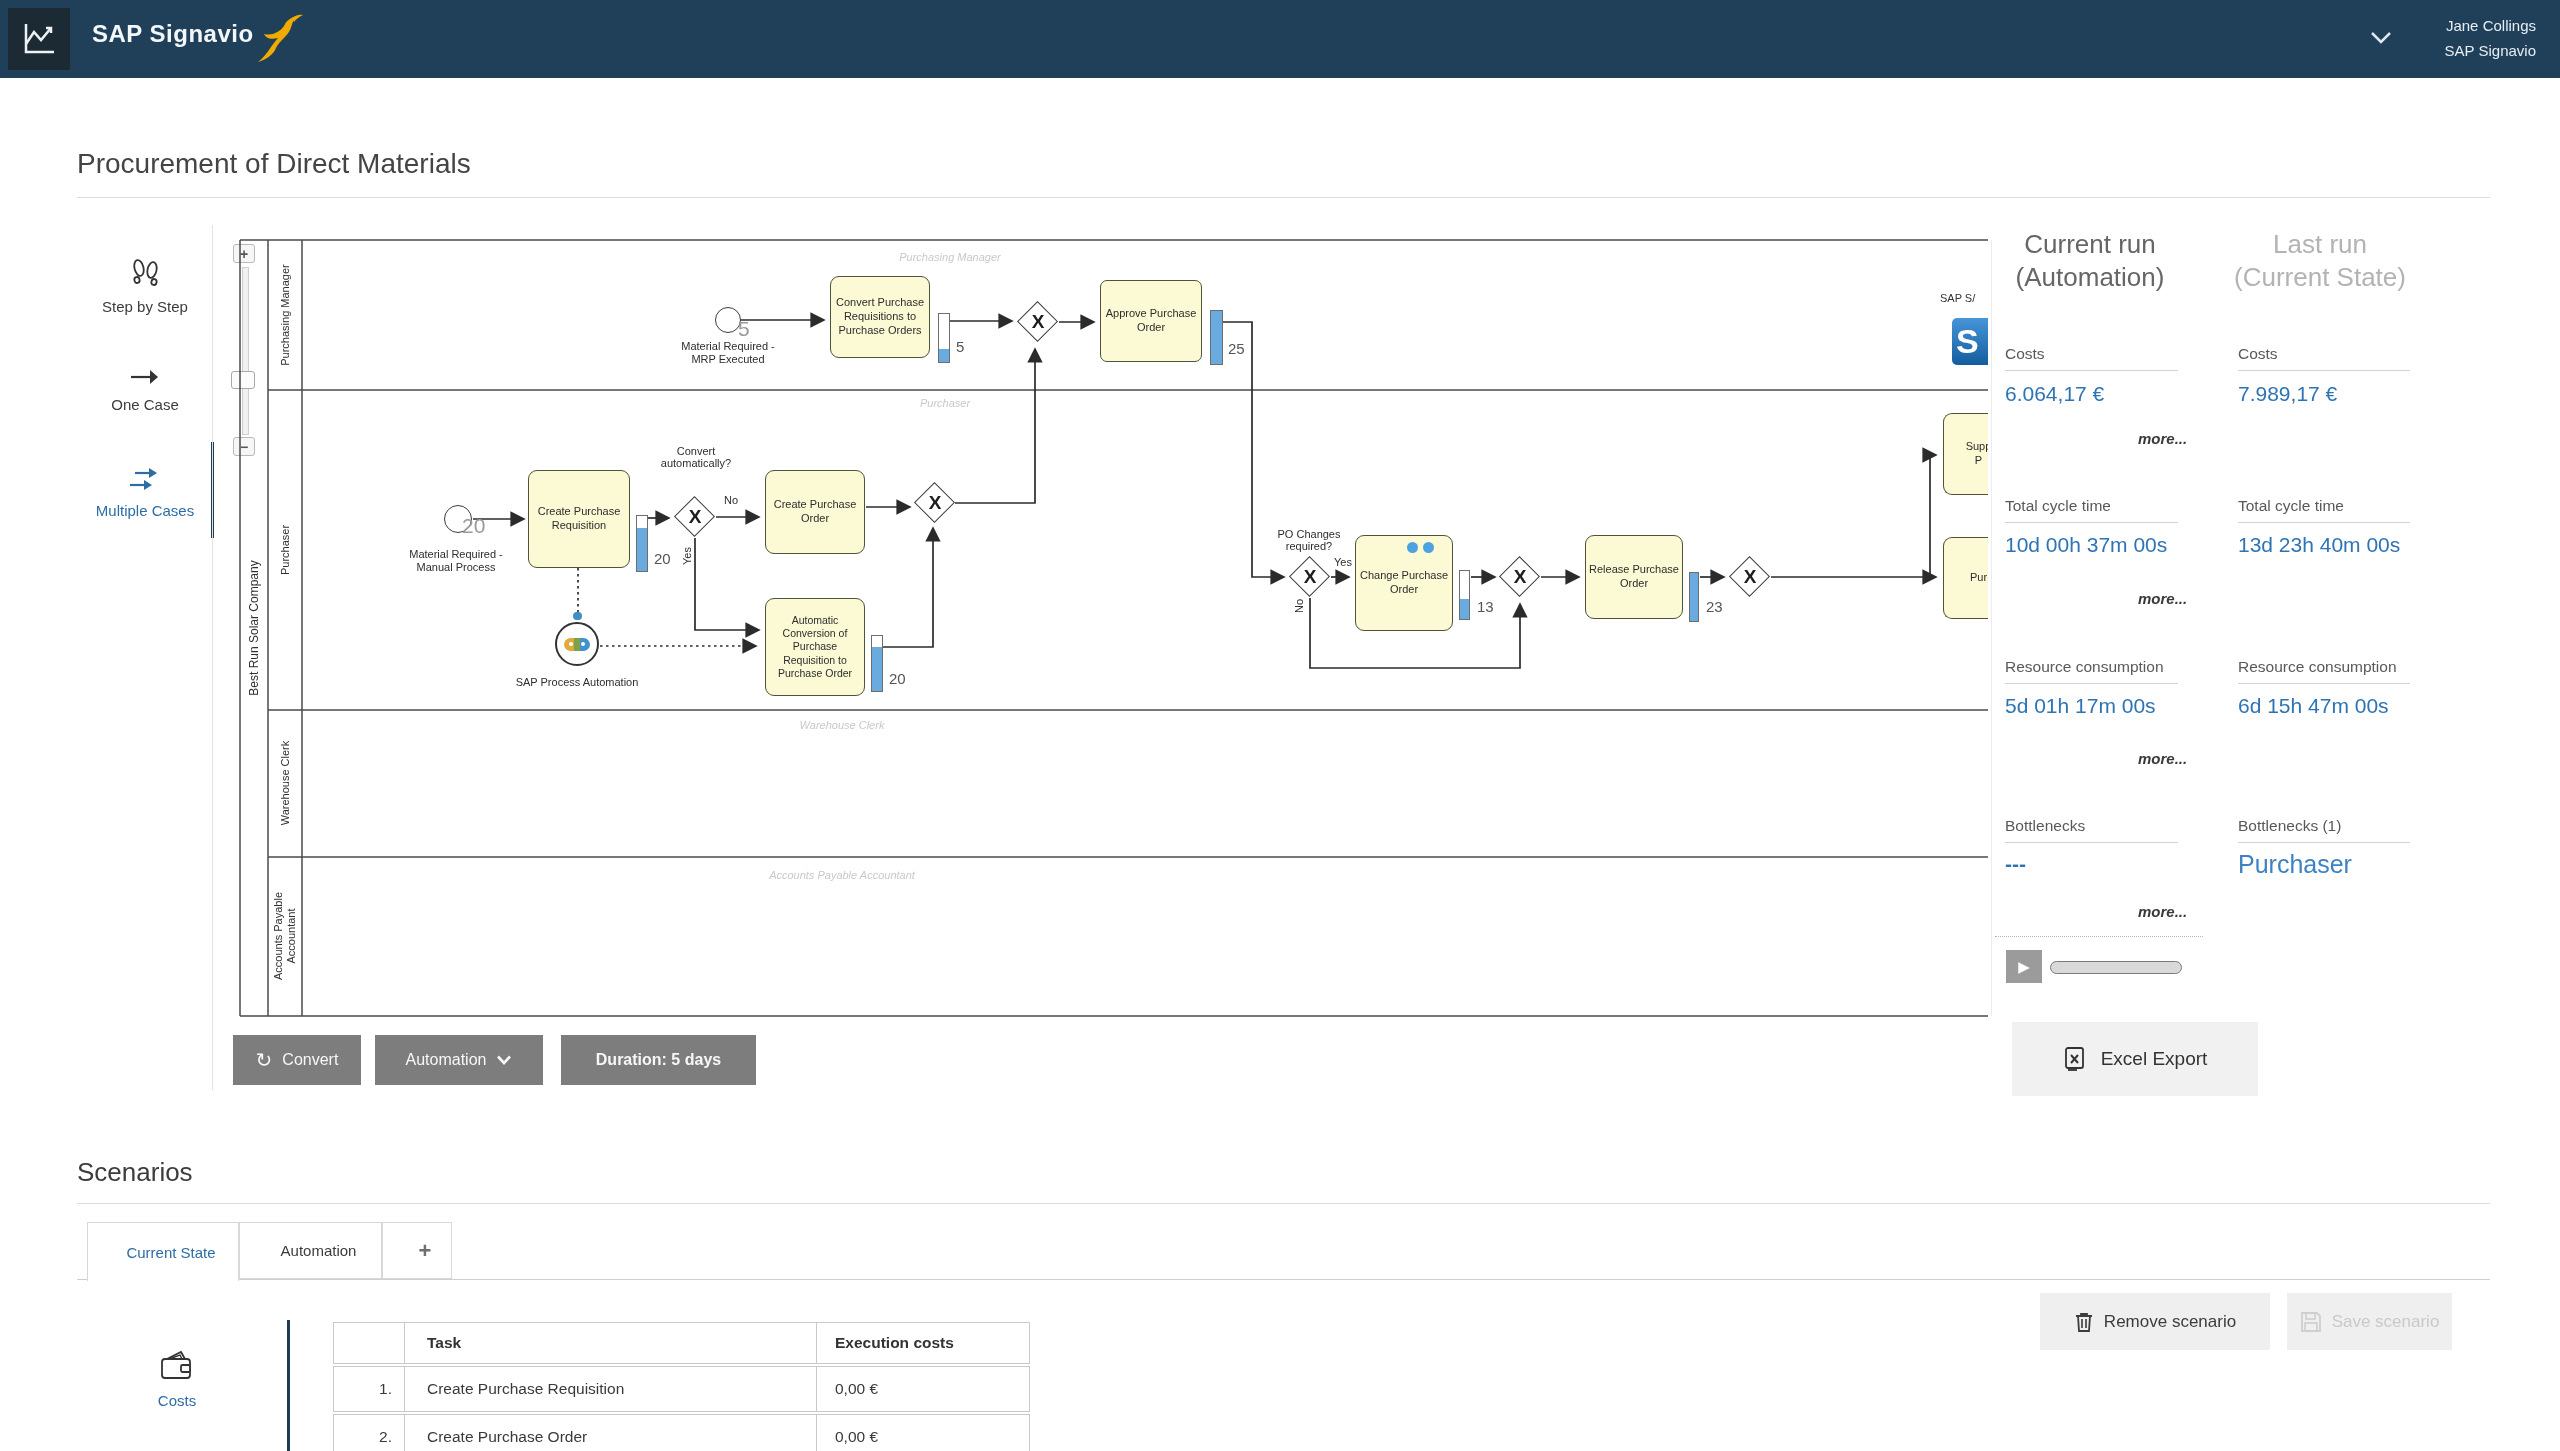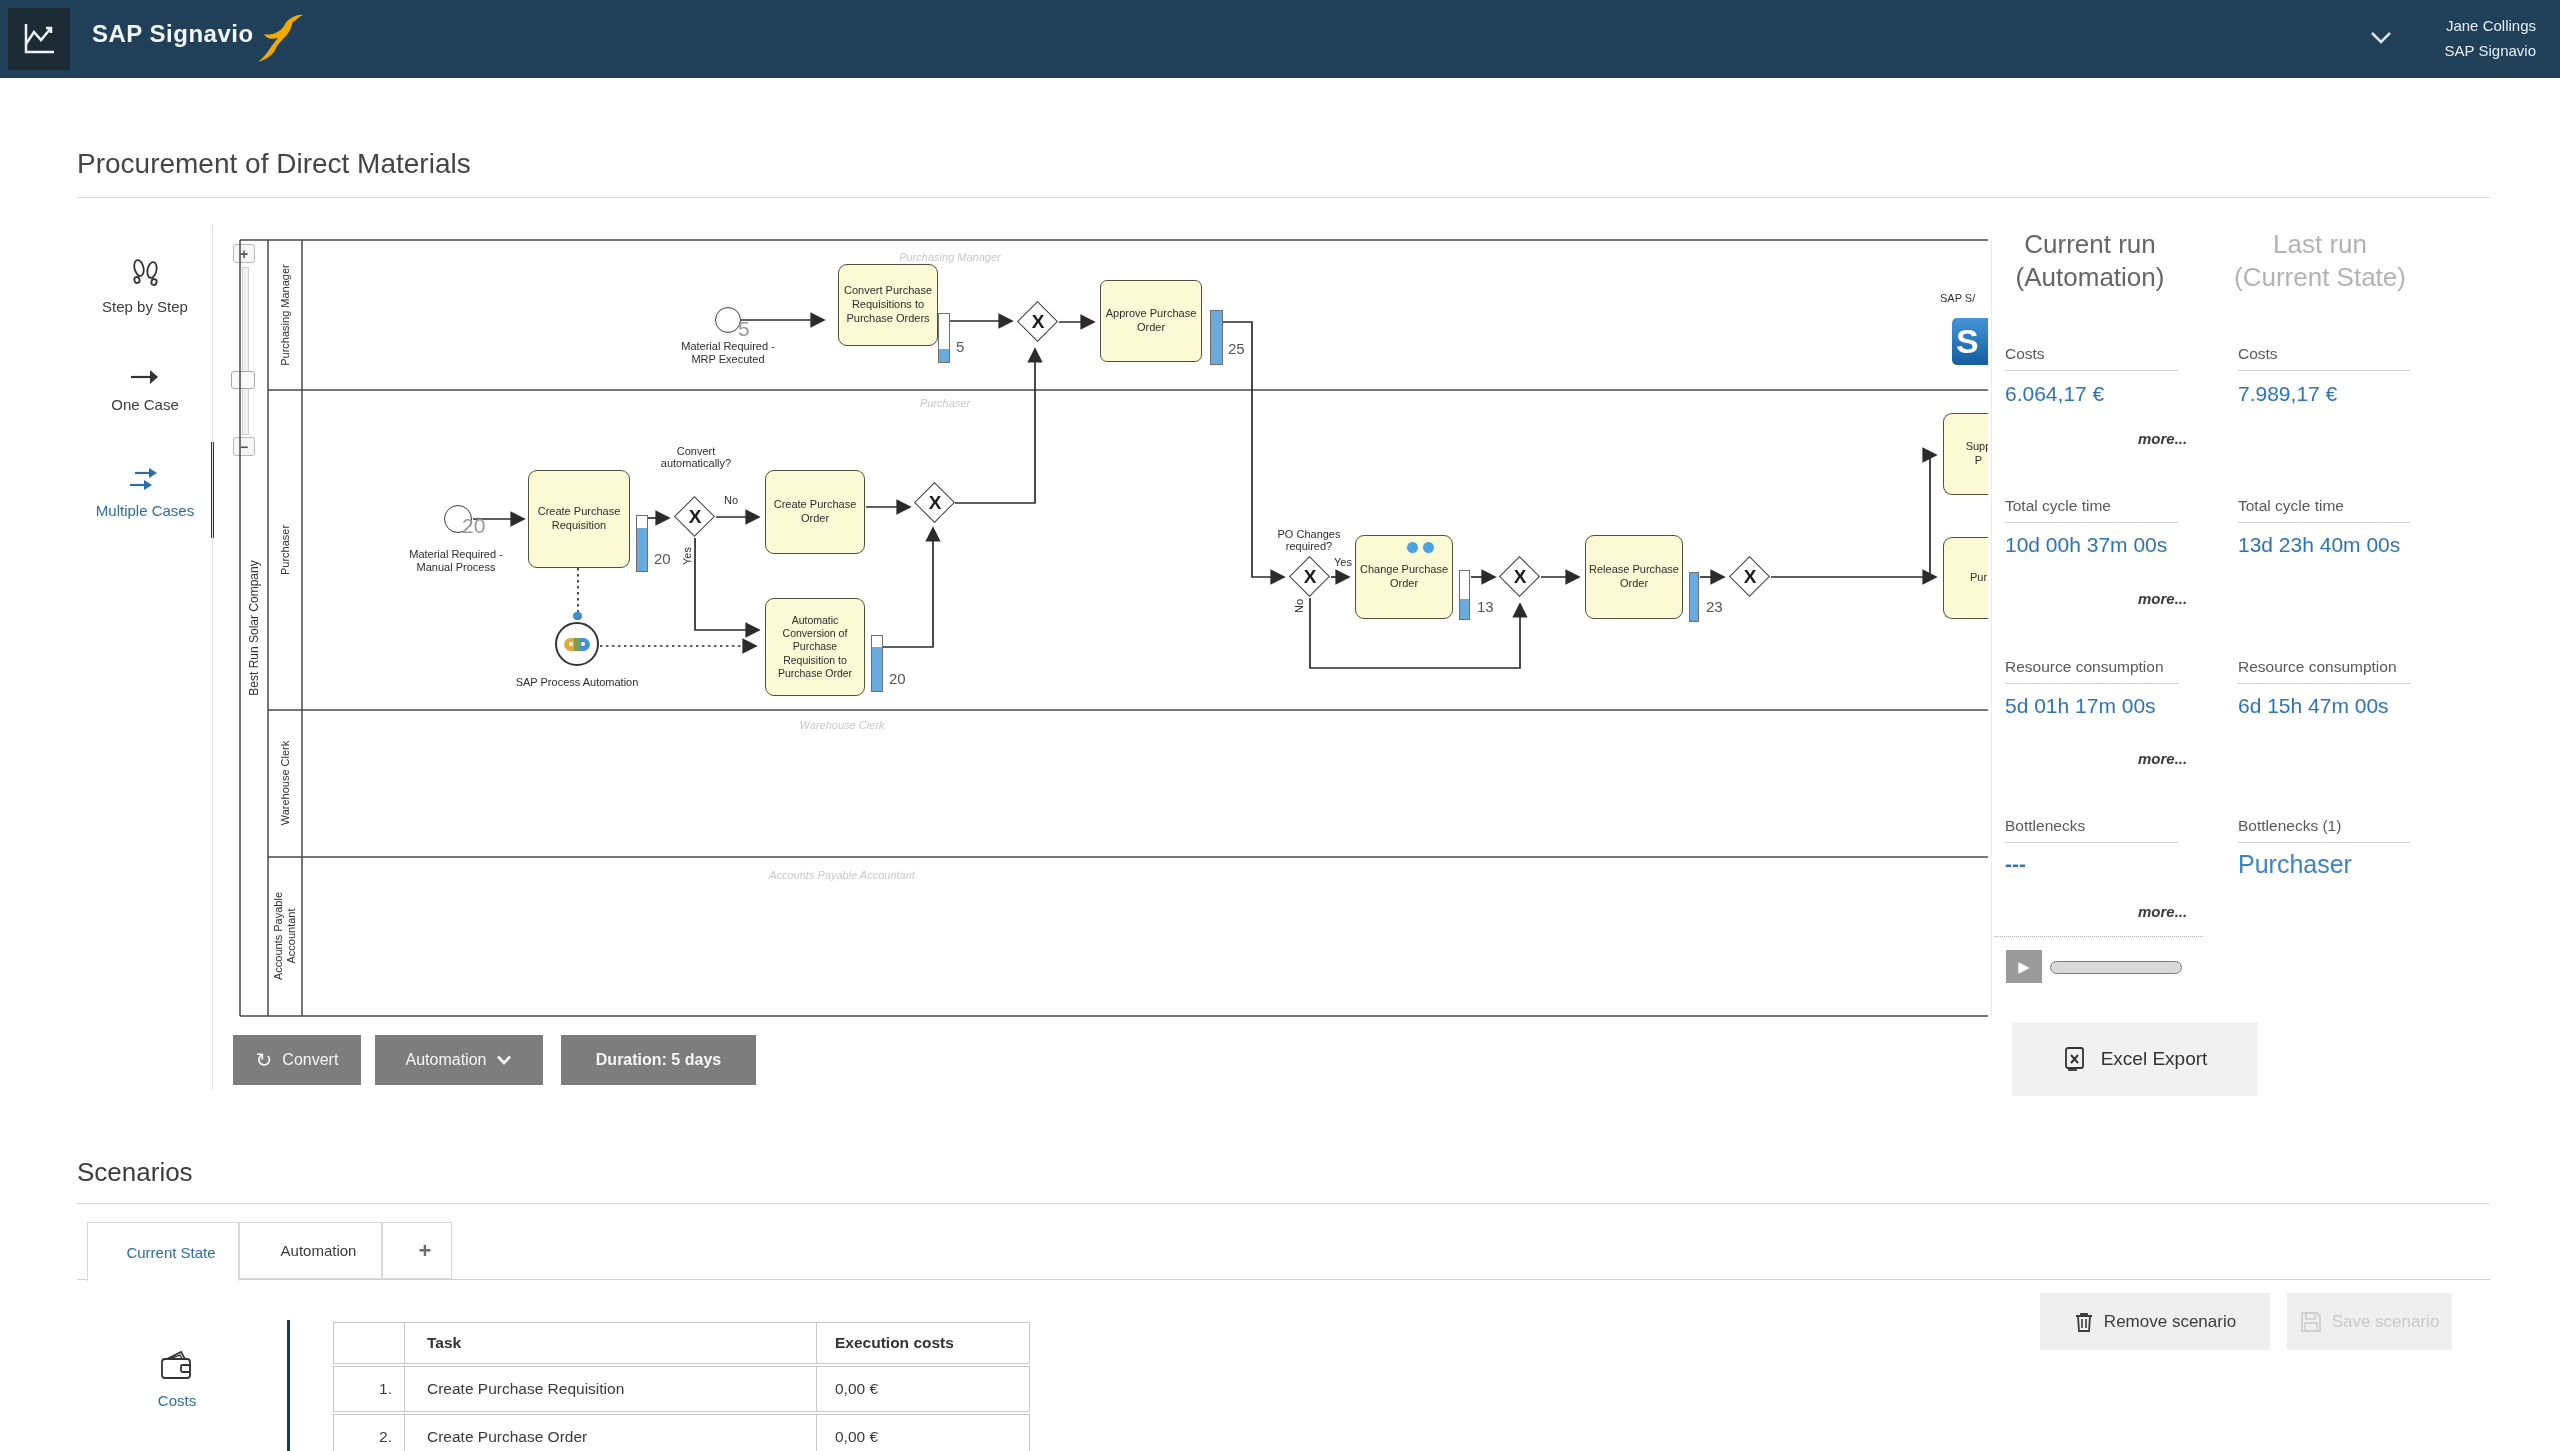--- a/index.html
+++ b/index.html
@@ -204,21 +204,21 @@
 <div class="vlab vlab2" style="left:285px;top:936px;">Accounts Payable Accountant</div>
 
 <div class="wm" style="left:950px;top:251px;">Purchasing Manager</div>
 <div class="wm" style="left:945px;top:397px;">Purchaser</div>
 <div class="wm" style="left:842px;top:719px;">Warehouse Clerk</div>
 <div class="wm" style="left:842px;top:869px;">Accounts Payable Accountant</div>
 
 <div class="evt" style="left:715px;top:307px;width:26px;height:26px;"></div>
 <div class="evlb" style="left:728px;top:340px;">Material Required - MRP Executed</div>
 <div class="cnt" style="left:738px;top:317px;">5</div>
-<div class="task" style="left:830px;top:264px;width:100px;height:82px;margin-left:8px;">Convert Purchase Requisitions to Purchase Orders</div>
+<div class="task" style="left:830px;top:276px;width:100px;height:82px;">Convert Purchase Requisitions to Purchase Orders</div>
 <div class="bar" style="left:938px;top:313px;height:50px;">
     <div class="fill" style="height:13px;"></div>
   </div>
 <div class="barnum" style="left:956px;top:338px;">5</div>
 <div class="gw" style="left:1023px;top:307px;"></div>
 <div class="gx" style="left:1038px;top:322px;">X</div>
 <div class="task" style="left:1100px;top:280px;width:102px;height:82px;border-radius:7px;">Approve Purchase Order</div>
 <div class="bar" style="left:1210px;top:310px;height:55px;width:13px;">
     <div class="fill" style="height:53px;"></div>
   </div>
@@ -251,21 +251,21 @@
     <div class="d2"></div>
   </div>
 <div id="ant"></div>
 <div class="elb" style="left:577px;top:676px;transform:translateX(-50%);white-space:nowrap;">SAP Process Automation</div>
 
 <div class="elb" style="left:1268px;top:528px;width:82px;text-align:center;">PO Changes required?</div>
 <div class="gw" style="left:1295px;top:562px;"></div>
 <div class="gx" style="left:1310px;top:577px;">X</div>
 <div class="elb" style="left:1334px;top:556px;">Yes</div>
 <div class="elb rot" style="left:1292px;top:600px;">No</div>
-<div class="task" style="left:1355px;top:535px;width:98px;height:84px;">Change Purchase Order</div>
+<div class="task" style="left:1355px;top:535px;width:98px;height:96px;">Change Purchase Order</div>
 <div class="tok" style="left:1407px;top:542px;"></div>
 <div class="tok" style="left:1423px;top:542px;"></div>
 <div class="bar" style="left:1459px;top:570px;height:50px;width:11px;">
     <div class="fill" style="height:20px;"></div>
   </div>
 <div class="barnum" style="left:1477px;top:598px;">13</div>
 <div class="gw" style="left:1505px;top:562px;"></div>
 <div class="gx" style="left:1520px;top:577px;">X</div>
 <div class="task" style="left:1585px;top:535px;width:98px;height:84px;">Release Purchase Order</div>
 <div class="bar" style="left:1689px;top:572px;height:50px;width:10px;">

